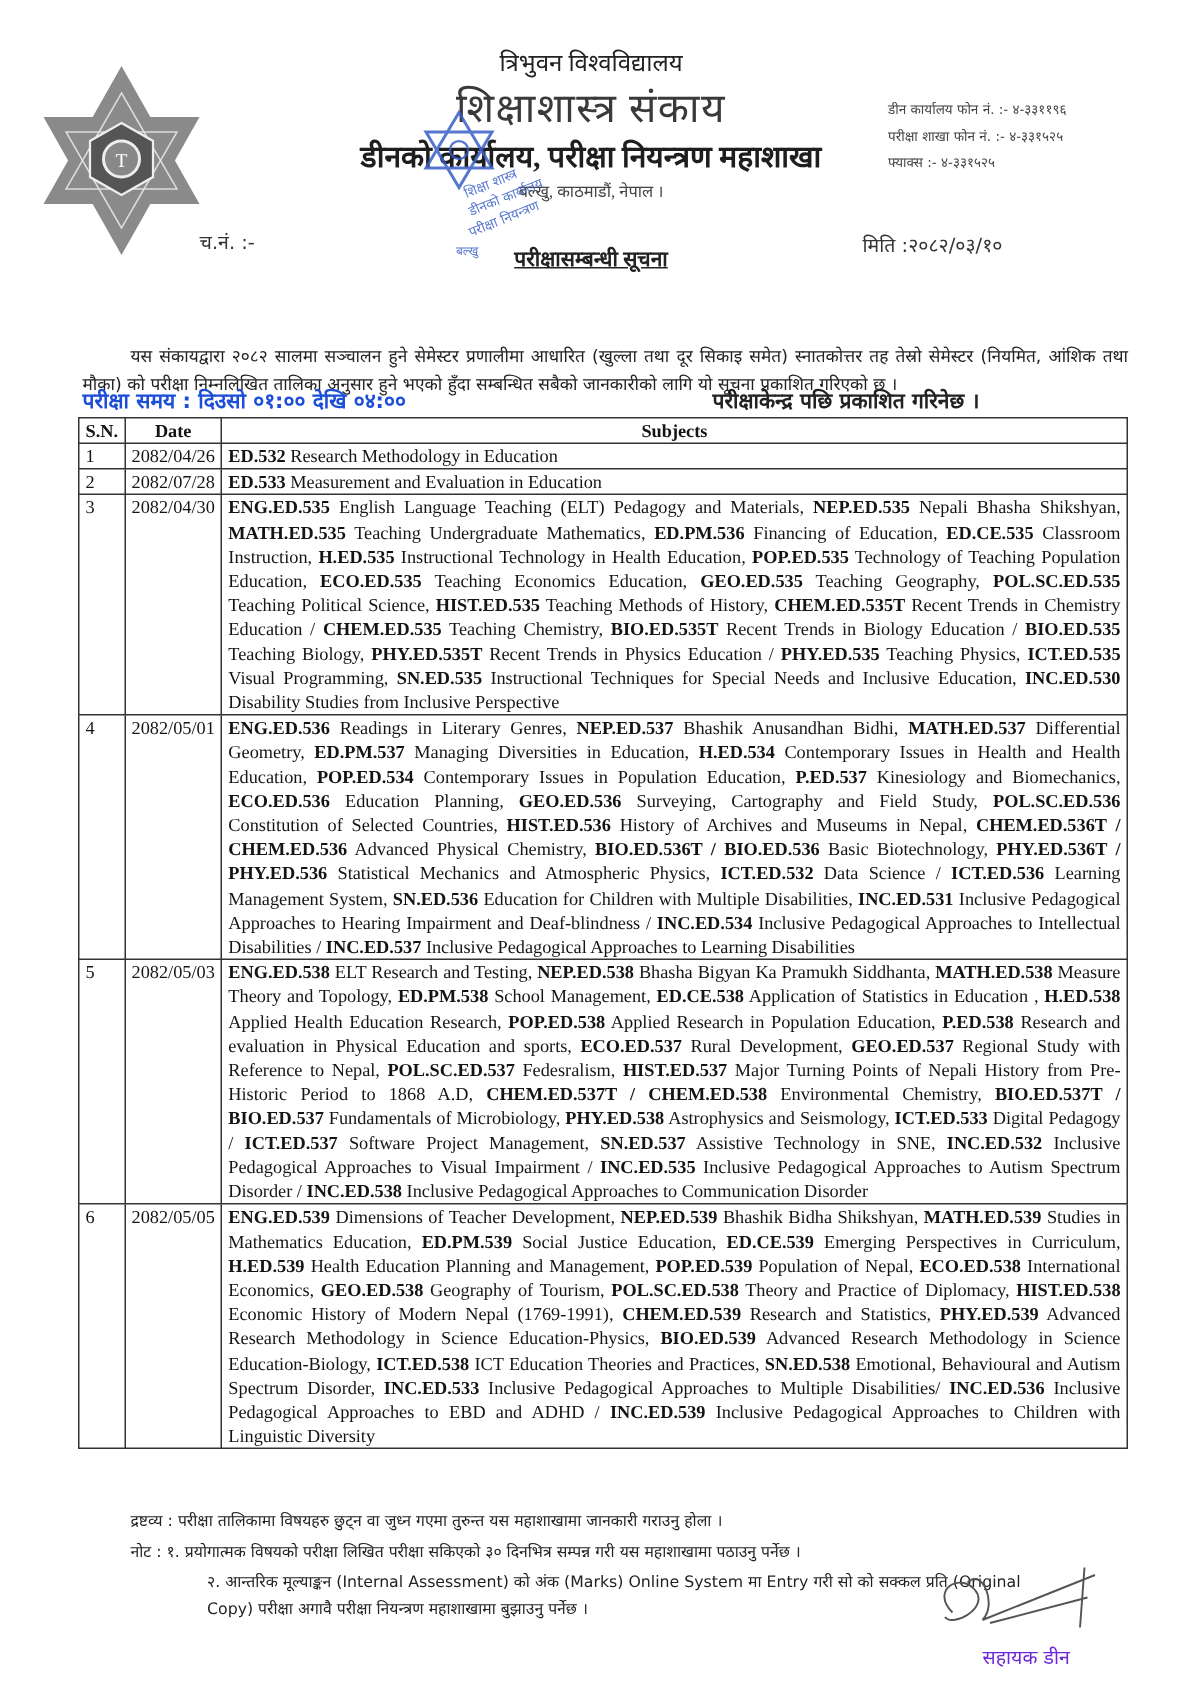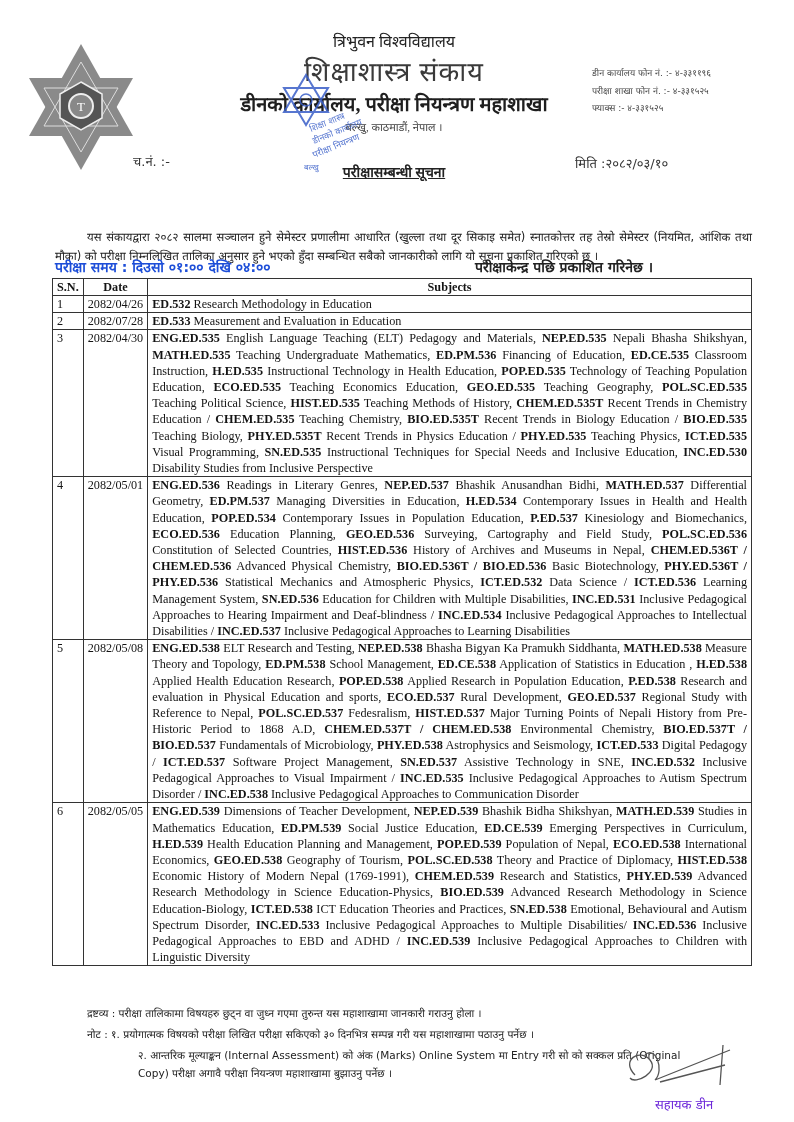--- a/index.html
+++ b/index.html
@@ -99,21 +99,21 @@
         <td class="dt">2082/04/30</td>
         <td class="subj"><b>ENG.ED.535</b><span> English Language Teaching (ELT) Pedagogy and Materials, </span><b>NEP.ED.535</b><span> Nepali Bhasha Shikshyan, </span><b>MATH.ED.535</b><span> Teaching Undergraduate Mathematics, </span><b>ED.PM.536</b><span> Financing of Education, </span><b>ED.CE.535</b><span> Classroom Instruction, </span><b>H.ED.535</b><span> Instructional Technology in Health Education, </span><b>POP.ED.535</b><span> Technology of Teaching Population Education, </span><b>ECO.ED.535</b><span> Teaching Economics Education, </span><b>GEO.ED.535</b><span> Teaching Geography, </span><b>POL.SC.ED.535</b><span> Teaching Political Science, </span><b>HIST.ED.535</b><span> Teaching Methods of History, </span><b>CHEM.ED.535T</b><span> Recent Trends in Chemistry Education / </span><b>CHEM.ED.535</b><span> Teaching Chemistry, </span><b>BIO.ED.535T</b><span> Recent Trends in Biology Education / </span><b>BIO.ED.535</b><span> Teaching Biology, </span><b>PHY.ED.535T</b><span> Recent Trends in Physics Education / </span><b>PHY.ED.535</b><span> Teaching Physics, </span><b>ICT.ED.535</b><span> Visual Programming, </span><b>SN.ED.535</b><span> Instructional Techniques for Special Needs and Inclusive Education, </span><b>INC.ED.530</b><span> Disability Studies from Inclusive Perspective</span></td>
       </tr>
       <tr>
         <td class="sn">4</td>
         <td class="dt">2082/05/01</td>
         <td class="subj"><b>ENG.ED.536</b><span> Readings in Literary Genres, </span><b>NEP.ED.537</b><span> Bhashik Anusandhan Bidhi, </span><b>MATH.ED.537</b><span> Differential Geometry, </span><b>ED.PM.537</b><span> Managing Diversities in Education, </span><b>H.ED.534</b><span> Contemporary Issues in Health and Health Education, </span><b>POP.ED.534</b><span> Contemporary Issues in Population Education, </span><b>P.ED.537</b><span> Kinesiology and Biomechanics, </span><b>ECO.ED.536</b><span> Education Planning, </span><b>GEO.ED.536</b><span> Surveying, Cartography and Field Study, </span><b>POL.SC.ED.536</b><span> Constitution of Selected Countries, </span><b>HIST.ED.536</b><span> History of Archives and Museums in Nepal, </span><b>CHEM.ED.536T / CHEM.ED.536</b><span> Advanced Physical Chemistry, </span><b>BIO.ED.536T / BIO.ED.536</b><span> Basic Biotechnology, </span><b>PHY.ED.536T / PHY.ED.536</b><span> Statistical Mechanics and Atmospheric Physics, </span><b>ICT.ED.532</b><span> Data Science / </span><b>ICT.ED.536</b><span> Learning Management System, </span><b>SN.ED.536</b><span> Education for Children with Multiple Disabilities, </span><b>INC.ED.531</b><span> Inclusive Pedagogical Approaches to Hearing Impairment and Deaf-blindness / </span><b>INC.ED.534</b><span> Inclusive Pedagogical Approaches to Intellectual Disabilities / </span><b>INC.ED.537</b><span> Inclusive Pedagogical Approaches to Learning Disabilities</span></td>
       </tr>
       <tr>
         <td class="sn">5</td>
-        <td class="dt">2082/05/08</td>
+        <td class="dt">2082/05/03</td>
         <td class="subj"><b>ENG.ED.538</b><span> ELT Research and Testing, </span><b>NEP.ED.538</b><span> Bhasha Bigyan Ka Pramukh Siddhanta, </span><b>MATH.ED.538</b><span> Measure Theory and Topology, </span><b>ED.PM.538</b><span> School Management, </span><b>ED.CE.538</b><span> Application of Statistics in Education , </span><b>H.ED.538</b><span> Applied Health Education Research, </span><b>POP.ED.538</b><span> Applied Research in Population Education, </span><b>P.ED.538</b><span> Research and evaluation in Physical Education and sports, </span><b>ECO.ED.537</b><span> Rural Development, </span><b>GEO.ED.537</b><span> Regional Study with Reference to Nepal, </span><b>POL.SC.ED.537</b><span> Fedesralism, </span><b>HIST.ED.537</b><span> Major Turning Points of Nepali History from Pre-Historic Period to 1868 A.D, </span><b>CHEM.ED.537T / CHEM.ED.538</b><span> Environmental Chemistry, </span><b>BIO.ED.537T / BIO.ED.537</b><span> Fundamentals of Microbiology, </span><b>PHY.ED.538</b><span> Astrophysics and Seismology, </span><b>ICT.ED.533</b><span> Digital Pedagogy / </span><b>ICT.ED.537</b><span> Software Project Management, </span><b>SN.ED.537</b><span> Assistive Technology in SNE, </span><b>INC.ED.532</b><span> Inclusive Pedagogical Approaches to Visual Impairment / </span><b>INC.ED.535</b><span> Inclusive Pedagogical Approaches to Autism Spectrum Disorder / </span><b>INC.ED.538</b><span> Inclusive Pedagogical Approaches to Communication Disorder</span></td>
       </tr>
       <tr>
         <td class="sn">6</td>
         <td class="dt">2082/05/05</td>
         <td class="subj"><b>ENG.ED.539</b><span> Dimensions of Teacher Development, </span><b>NEP.ED.539</b><span> Bhashik Bidha Shikshyan, </span><b>MATH.ED.539</b><span> Studies in Mathematics Education, </span><b>ED.PM.539</b><span> Social Justice Education, </span><b>ED.CE.539</b><span> Emerging Perspectives in Curriculum, </span><b>H.ED.539</b><span> Health Education Planning and Management, </span><b>POP.ED.539</b><span> Population of Nepal, </span><b>ECO.ED.538</b><span> International Economics, </span><b>GEO.ED.538</b><span> Geography of Tourism, </span><b>POL.SC.ED.538</b><span> Theory and Practice of Diplomacy, </span><b>HIST.ED.538</b><span> Economic History of Modern Nepal (1769-1991), </span><b>CHEM.ED.539</b><span> Research and Statistics, </span><b>PHY.ED.539</b><span> Advanced Research Methodology in Science Education-Physics, </span><b>BIO.ED.539</b><span> Advanced Research Methodology in Science Education-Biology, </span><b>ICT.ED.538</b><span> ICT Education Theories and Practices, </span><b>SN.ED.538</b><span> Emotional, Behavioural and Autism Spectrum Disorder, </span><b>INC.ED.533</b><span> Inclusive Pedagogical Approaches to Multiple Disabilities/ </span><b>INC.ED.536</b><span> Inclusive Pedagogical Approaches to EBD and ADHD / </span><b>INC.ED.539</b><span> Inclusive Pedagogical Approaches to Children with Linguistic Diversity</span></td>
       </tr>
     </tbody>
 </table>
 

